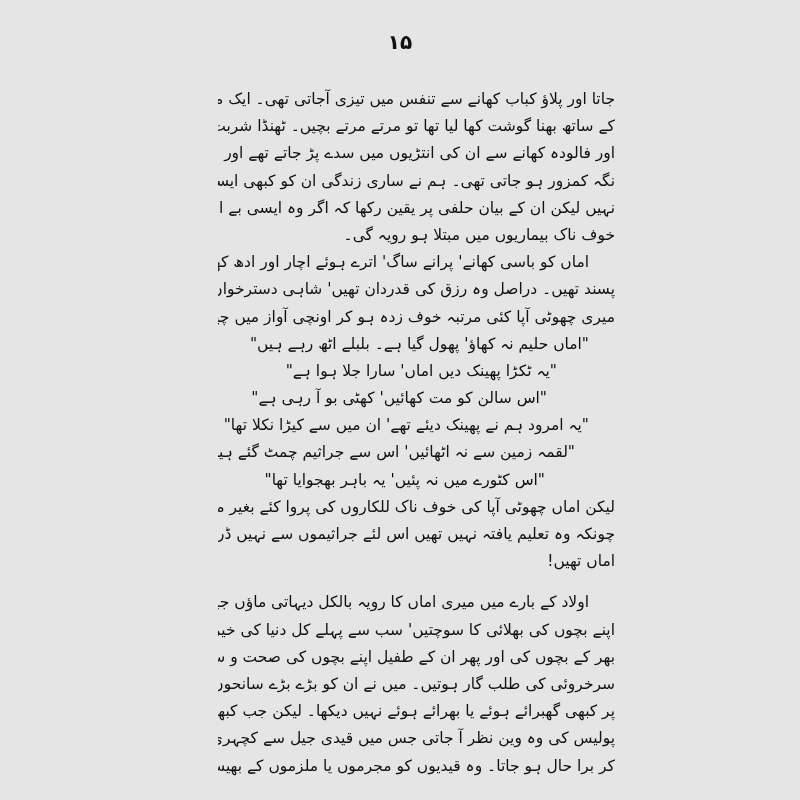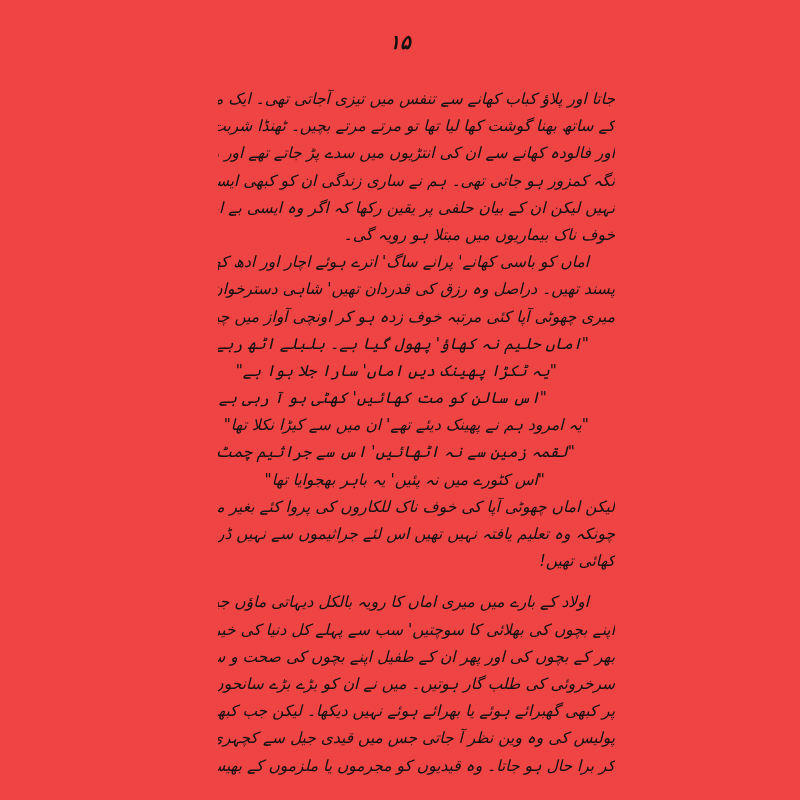--- a/index.html
+++ b/index.html
@@ -1,18 +1,18 @@
 <!DOCTYPE html>
 <html><head>
 <meta charset="utf-8">
 <style>
   html, body { margin:0; padding:0; background:#ffffff; }
   body { width:800px; height:800px; position:relative; overflow:hidden;
          font-family: "DejaVu Sans", sans-serif; color:#111; }
-  .page { position:absolute; left:0; top:0; width:800px; height:800px; background:#ef4444;font-style:italic; }
+  .page { position:absolute; left:0; top:0; width:800px; height:800px; background:#e5e5e5; }
   .page-number { position:absolute; top:30px; left:0; width:800px; text-align:center;
                  font-size:20px; font-weight:bold; color:#111; }
   .text-block { position:absolute; left:218px; top:86px; width:397px; direction:rtl;
                 font-size:15.5px; line-height:27.2px; }
   .line { display:block; white-space:nowrap; text-align:justify; text-align-last:justify; height:27.2px; overflow:hidden; }
   .line.short { text-align-last:right; }
   .line.indent { padding-right:26px; }
   .line.quote { text-align-last:right; }
   .q1 { padding-right:26px; }
   .q2 { padding-right:58px; }
@@ -39,21 +39,21 @@
     <span class="line short">پسند تھیں۔ دراصل وہ رزق کی قدردان تھیں' شاہی دسترخوان کی بھوکی نہیں تھیں۔</span>
     <span class="line short">میری چھوٹی آپا کئی مرتبہ خوف زدہ ہو کر اونچی آواز میں چیخا کرتیں:</span>
     <span class="line quote q1">"اماں حلیم نہ کھاؤ' پھول گیا ہے۔ بلبلے اٹھ رہے ہیں"</span>
     <span class="line quote q2">"یہ ٹکڑا پھینک دیں اماں' سارا جلا ہوا ہے"</span>
     <span class="line quote q3">"اس سالن کو مت کھائیں' کھٹی بو آ رہی ہے"</span>
     <span class="line quote q4">"یہ امرود ہم نے پھینک دیئے تھے' ان میں سے کیڑا نکلا تھا"</span>
     <span class="line quote q5">"لقمہ زمین سے نہ اٹھائیں' اس سے جراثیم چمٹ گئے ہیں"</span>
     <span class="line quote q6">"اس کٹورے میں نہ پئیں' یہ باہر بھجوایا تھا"</span>
     <span class="line">لیکن اماں چھوٹی آپا کی خوف ناک للکاروں کی پروا کئے بغیر مزے سے کھاتی چلی جاتیں۔</span>
     <span class="line">چونکہ وہ تعلیم یافتہ نہیں تھیں اس لئے جراثیموں سے نہیں ڈرتی تھیں' صرف خدا سے</span>
-    <span class="line short">کھائی تھیں!</span>
+    <span class="line short">اماں تھیں!</span>
     <span class="spacer"></span>
     <span class="line indent">اولاد کے بارے میں میری اماں کا رویہ بالکل دیہاتی ماؤں جیسا تھا۔ وہ جب بھی</span>
     <span class="line">اپنے بچوں کی بھلائی کا سوچتیں' سب سے پہلے کل دنیا کی خیر مانگتیں --- اس کے بعد دنیا</span>
     <span class="line">بھر کے بچوں کی اور پھر ان کے طفیل اپنے بچوں کی صحت و سلامتی اور دین و دنیا میں</span>
     <span class="line">سرخروئی کی طلب گار ہوتیں۔ میں نے ان کو بڑے بڑے سانحوں اور بڑی سے بڑی افتاد</span>
     <span class="line">پر کبھی گھبرائے ہوئے یا بھرائے ہوئے نہیں دیکھا۔ لیکن جب کبھی بدقسمتی سے انہیں</span>
     <span class="line">پولیس کی وہ وین نظر آ جاتی جس میں قیدی جیل سے کچہری لائے جاتے تھے تو ان کا رو رو</span>
     <span class="line">کر برا حال ہو جاتا۔ وہ قیدیوں کو مجرموں یا ملزموں کے بھیس میں نہیں دیکھتی تھیں بلکہ</span>
   </div>
 </div>

